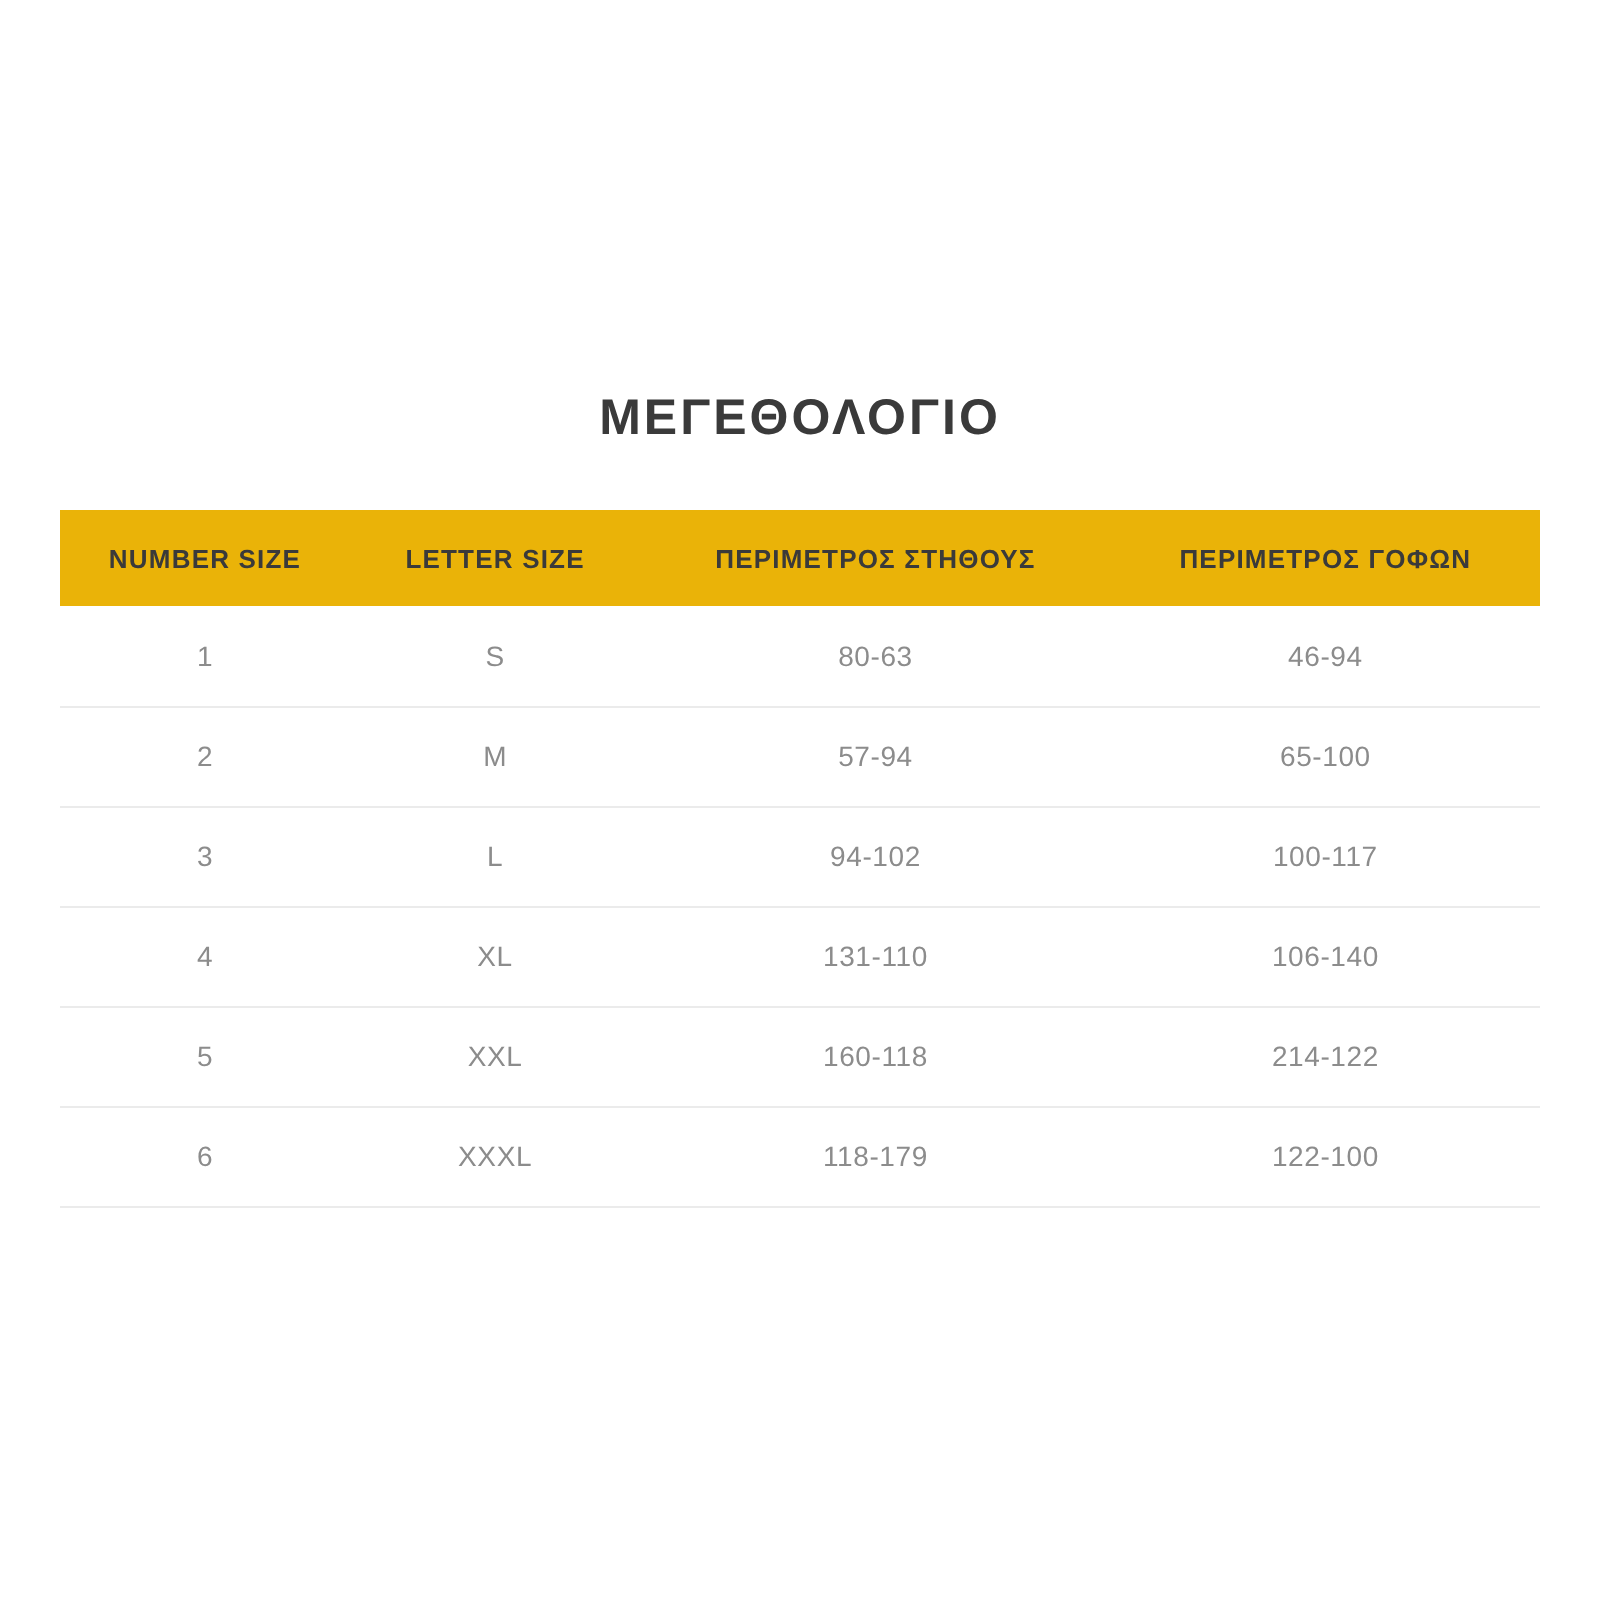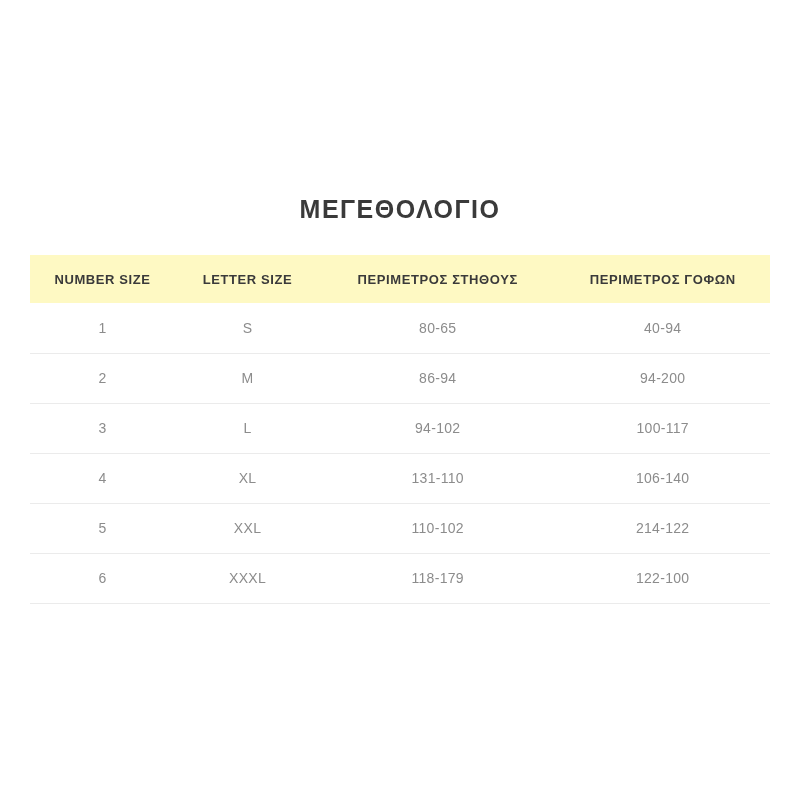--- a/index.html
+++ b/index.html
@@ -29,21 +29,21 @@
     margin: 0 auto;
     border-collapse: collapse;
     table-layout: fixed;
   }
   table.size-table col.c1 { width: 19.6%; }
   table.size-table col.c2 { width: 19.6%; }
   table.size-table col.c3 { width: 31.8%; }
   table.size-table col.c4 { width: 29%; }
   table.size-table thead th {
     height: 48px;
-    background: #fef9c3;
+    background: #eab308;
     color: #3a3a3a;
     font-size: 13px;
     font-weight: 700;
     letter-spacing: 0.6px;
     text-align: center;
     vertical-align: middle;
     text-transform: uppercase;
   }
   table.size-table tbody td {
     height: 50px;
@@ -75,45 +75,45 @@
         <th>NUMBER SIZE</th>
         <th>LETTER SIZE</th>
         <th>ΠΕΡΙΜΕΤΡΟΣ ΣΤΗΘΟΥΣ</th>
         <th>ΠΕΡΙΜΕΤΡΟΣ ΓΟΦΩΝ</th>
       </tr>
     </thead>
     <tbody>
       <tr>
         <td>1</td>
         <td>S</td>
-        <td>80-65</td>
-        <td>40-94</td>
+        <td>80-63</td>
+        <td>46-94</td>
       </tr>
       <tr>
         <td>2</td>
         <td>M</td>
-        <td>86-94</td>
-        <td>94-200</td>
+        <td>57-94</td>
+        <td>65-100</td>
       </tr>
       <tr>
         <td>3</td>
         <td>L</td>
         <td>94-102</td>
         <td>100-117</td>
       </tr>
       <tr>
         <td>4</td>
         <td>XL</td>
         <td>131-110</td>
         <td>106-140</td>
       </tr>
       <tr>
         <td>5</td>
         <td>XXL</td>
-        <td>110-102</td>
+        <td>160-118</td>
         <td>214-122</td>
       </tr>
       <tr>
         <td>6</td>
         <td>XXXL</td>
         <td>118-179</td>
         <td>122-100</td>
       </tr>
     </tbody>
   </table>

